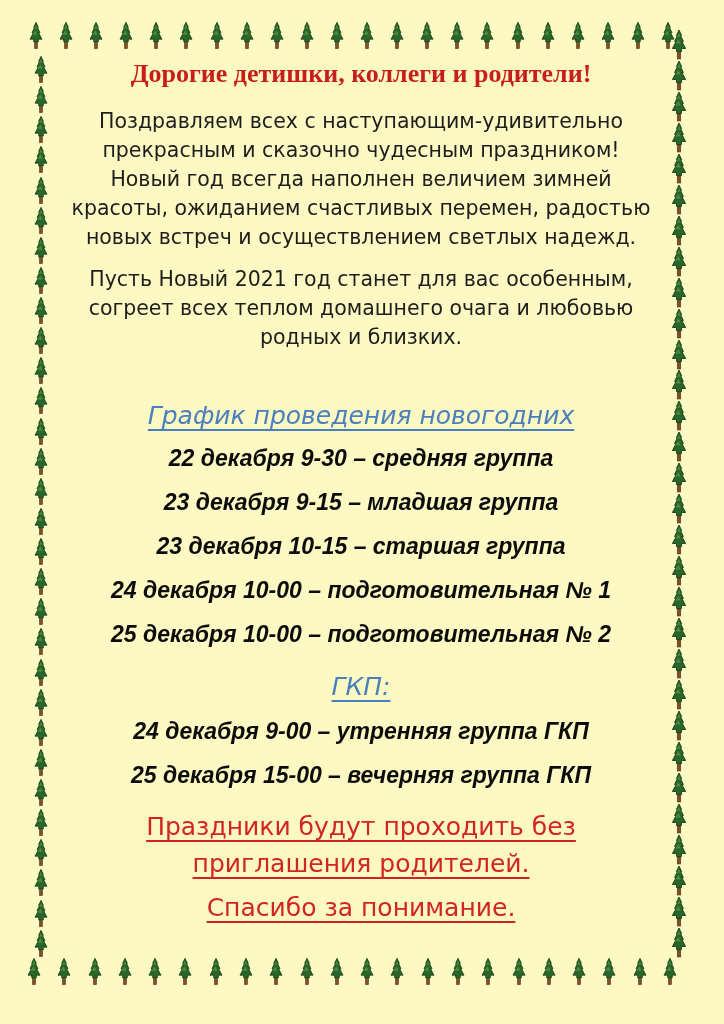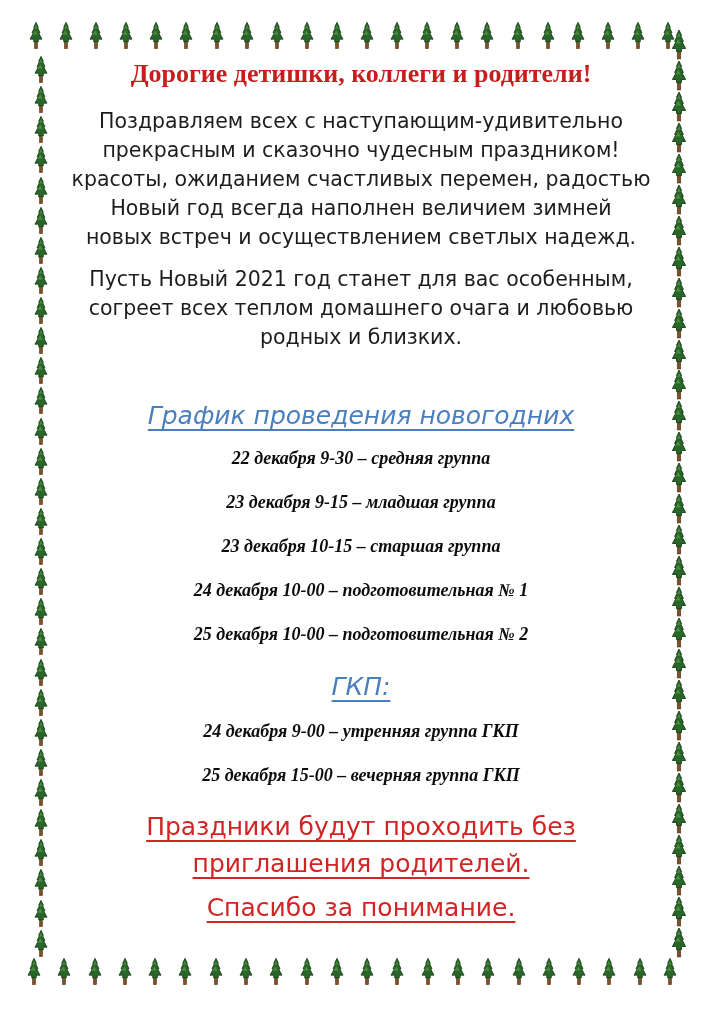--- a/index.html
+++ b/index.html
@@ -10,21 +10,21 @@
     --tree-green:#2a662a;
     --tree-green-dark:#143f14;
     --tree-highlight:#4d8b3d;
     --trunk-brown:#7d5026;
   }
   html,body{margin:0;padding:0;background:#e8e8e8;}
   .page{
     position:relative;
     width:724px;height:1024px;
     margin:0 auto;
-    background:#ffffff;
+    background:#fef9c3;
     overflow:hidden;
     font-family:"DejaVu Sans", sans-serif;
   }
   
   .border{position:absolute;display:flex;}
   .border-top{top:20px;left:26px;width:652px;height:30px;justify-content:space-between;align-items:flex-end;}
   .border-bottom{top:956px;left:24px;width:656px;height:30px;justify-content:space-between;align-items:flex-end;}
   .border-left{left:29px;top:56px;width:24px;height:902px;flex-direction:column;justify-content:space-between;align-items:center;}
   .border-right{left:666px;top:30px;width:26px;height:928px;flex-direction:column;justify-content:space-between;align-items:center;}
   .tree{width:20px;height:28px;display:block;}
@@ -50,23 +50,23 @@
     color:var(--link-blue);
     font-size:25px;line-height:41px;font-style:italic;
   }
   .heading .u, .notice .u, .thanks .u{
     text-decoration:underline;
     text-underline-offset:5px;
     text-decoration-thickness:2px;
   }
   .gkp-heading{margin-top:8px;line-height:45px;}
   .item{
-    font-family:Liberation Serif, serif;
+    font-family:Liberation Sans, sans-serif;
     font-weight:bold;font-style:italic;
-    font-size:18px;line-height:44px;
+    font-size:23px;line-height:44px;
     color:#0c0c0c;white-space:nowrap;
   }
   .notice{
     margin-top:11px;
     color:var(--notice-red);
     font-size:25px;line-height:37px;text-align:center;
   }
   .thanks{
     margin-top:7px;
     color:var(--notice-red);
@@ -711,22 +711,22 @@
       </svg>
     </div>
 
   <div class="content">
 
     <div class="title">Дорогие детишки, коллеги и родители!</div>
 
     <div class="para">
       <div class="body-line">Поздравляем всех с наступающим-удивительно</div>
       <div class="body-line">прекрасным и сказочно чудесным праздником!</div>
+      <div class="body-line">Новый год всегда наполнен величием зимней</div>
       <div class="body-line">красоты, ожиданием счастливых перемен, радостью</div>
-      <div class="body-line">Новый год всегда наполнен величием зимней</div>
       <div class="body-line">новых встреч и осуществлением светлых надежд.</div>
     </div>
 
     <div class="para">
       <div class="body-line">Пусть Новый 2021 год станет для вас особенным,</div>
       <div class="body-line">согреет всех теплом домашнего очага и любовью</div>
       <div class="body-line">родных и близких.</div>
     </div>
 
     <div class="heading">

